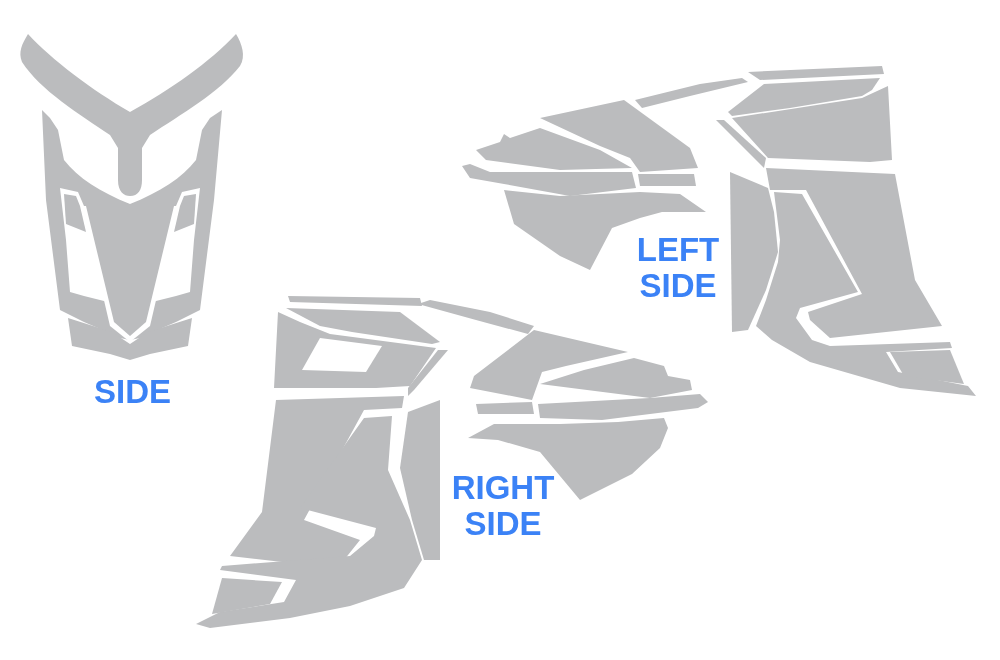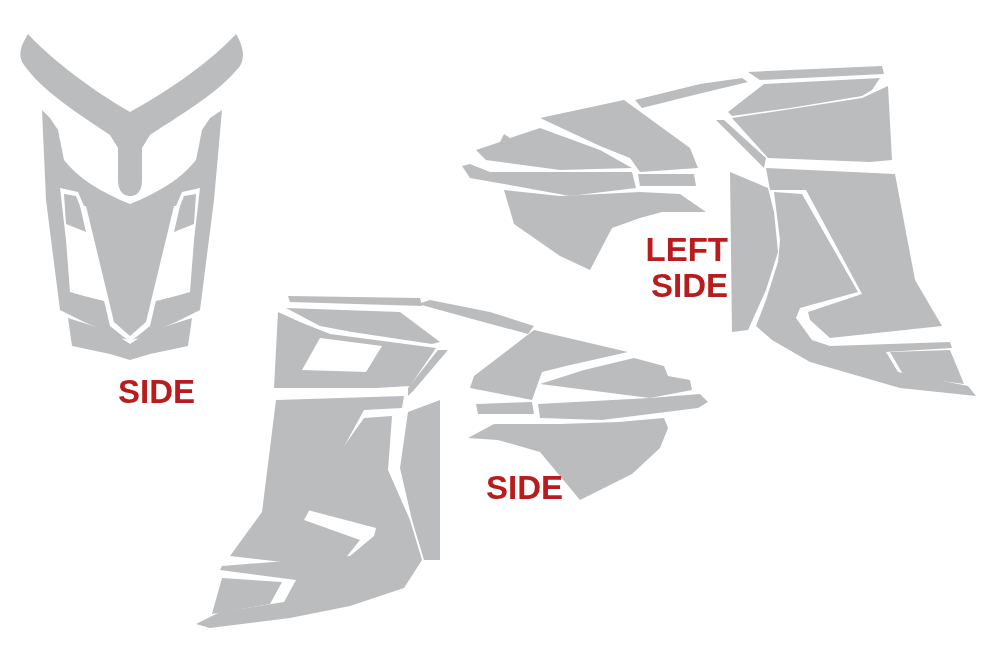--- a/index.html
+++ b/index.html
@@ -6,22 +6,22 @@
     body { width: 1000px; height: 660px; position: relative; overflow: hidden; }
     #canvas { position: absolute; left: 0; top: 0; width: 1000px; height: 660px; }
     .panel { fill: #bbbcbe; }
     .cutout { fill: #ffffff; }
     .label {
       position: absolute;
       font-family: "Liberation Sans", sans-serif;
       font-weight: 700;
       font-size: 33px;
       line-height: 36px;
-      color: #b91c1c;
-      text-align: right;
+      color: #3b82f6;
+      text-align: center;
       letter-spacing: 0px;
     }
     #label-nose { left: 70px; top: 374px; width: 125px; }
     #label-left { left: 628px; top: 232px; width: 100px; }
     #label-right { left: 443px; top: 470px; width: 120px; }
   </style>
 </head>
 <body>
 
 <svg id="canvas" viewBox="0 0 1000 660" xmlns="http://www.w3.org/2000/svg">
@@ -100,14 +100,15 @@
 <div class="label" id="label-nose">
   <span>SIDE</span>
 </div>
 
 <div class="label" id="label-left">
   <div>LEFT</div>
   <div>SIDE</div>
 </div>
 
 <div class="label" id="label-right">
+  <div>RIGHT</div>
   <div>SIDE</div>
 </div>
 
 </body></html>

